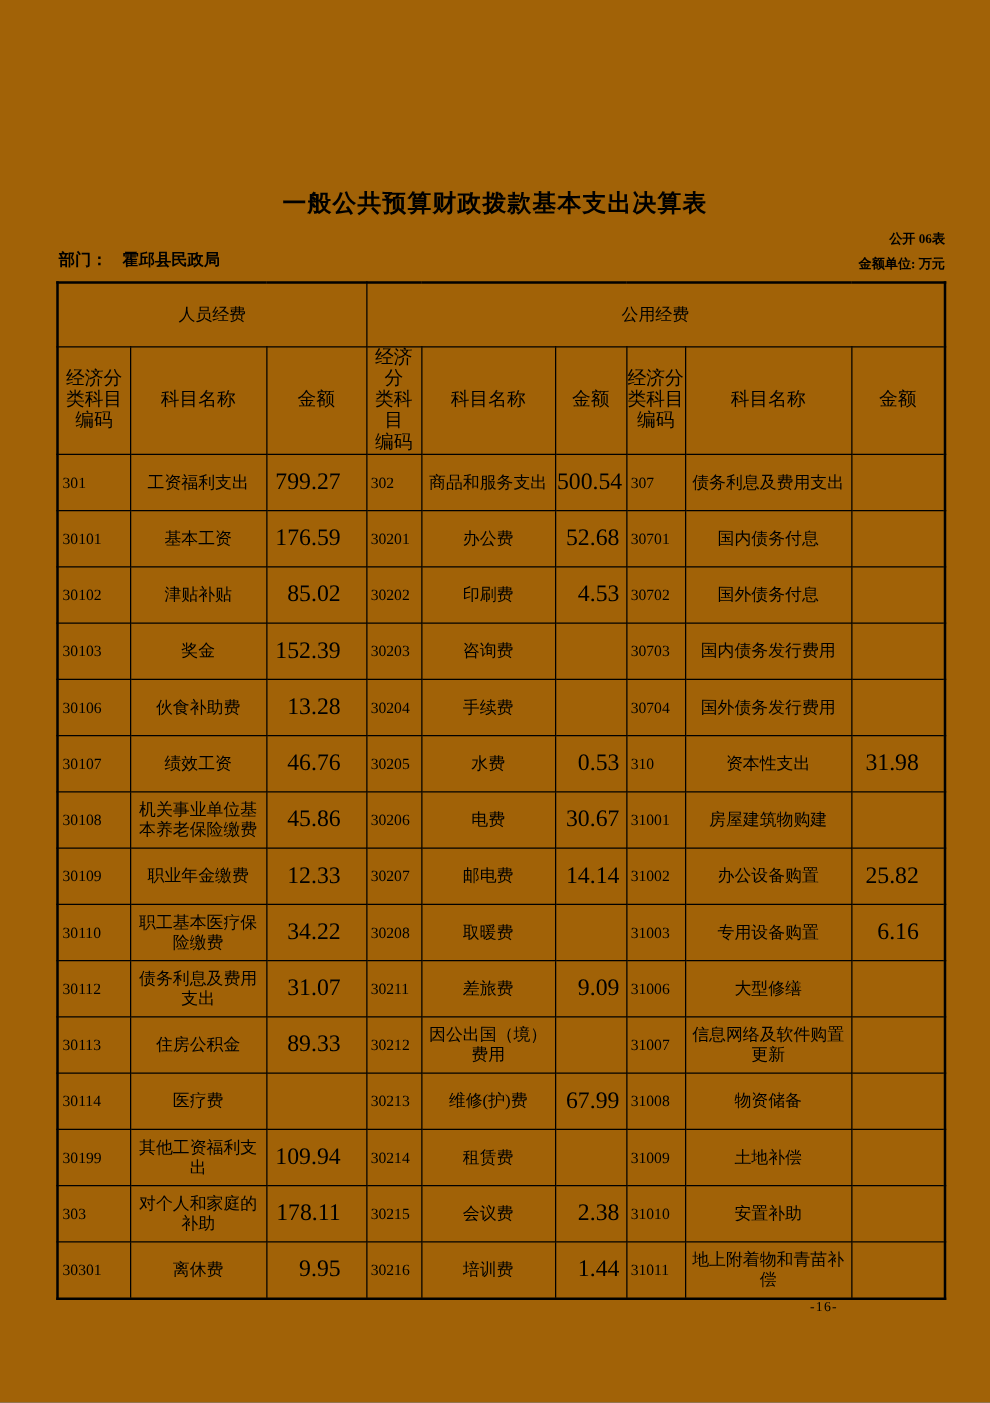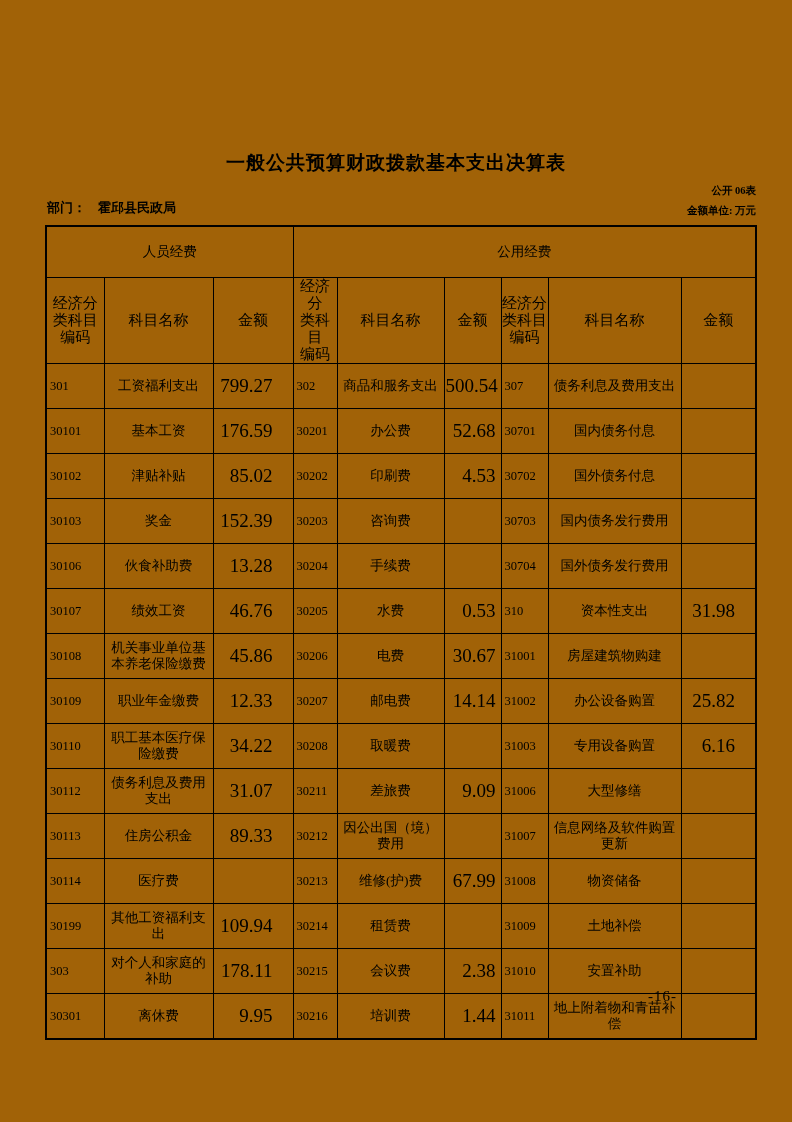--- a/index.html
+++ b/index.html
@@ -76,22 +76,22 @@
     font-size:13.5px;
   }
   td.amt{
     text-align:right;
     font-size:19px;
   }
   tbody td:nth-child(3){padding-right:20px;}
   tbody td:nth-child(6){padding-right:5px;}
   tbody td:nth-child(9){padding-right:20px;}
   .page-number{
-    position:absolute;top:988px;left:648px;
-    font-size:15px;
+    position:absolute;top:1040px;left:648px;
+    font-size:11px;
     letter-spacing:1px;
   }
 </style>
 </head>
 <body>
 
 <div class="page">
 
   <h1 class="title">一般公共预算财政拨款基本支出决算表</h1>
 

